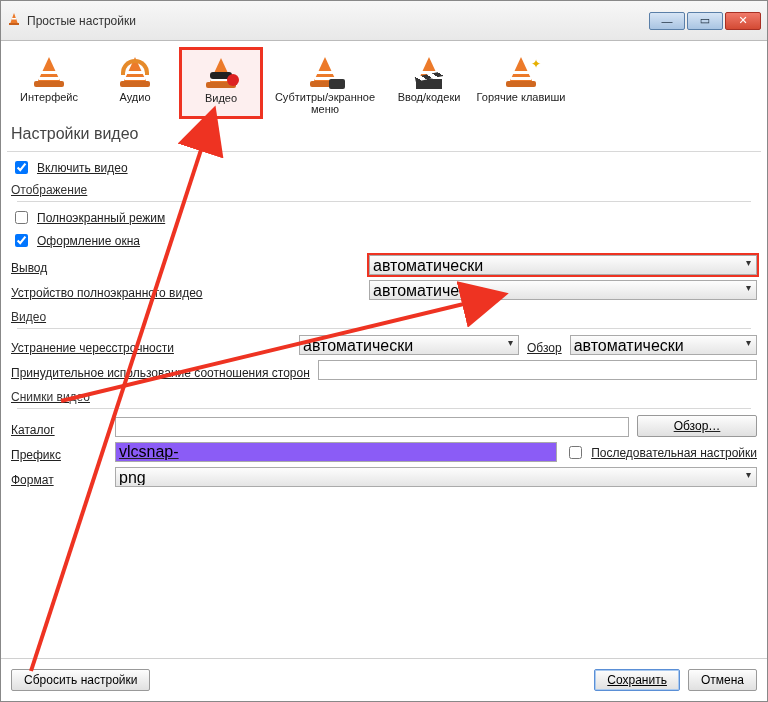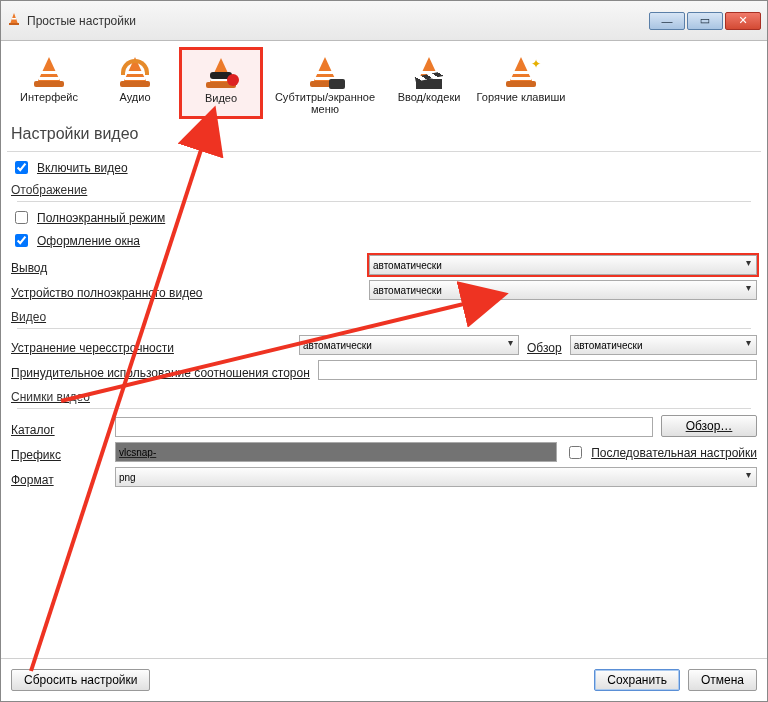--- a/index.html
+++ b/index.html
@@ -26,28 +26,28 @@
   .hotkey-sparks { position:absolute; right:2px; top:4px; color:#e6b000; font-size:12px; }
   .heading { font-size:16px; color:#444; padding:4px 10px 8px; }
   .sep { height:1px; background:#d8d8d8; margin:0 6px 6px; }
   .panel { padding:0 10px; font-size:12px; color:#222;text-decoration:underline; }
   .chk { display:flex; align-items:center; gap:6px; margin:4px 0; }
   .chk input { width:13px; height:13px; }
   .group-title { margin:6px 0 4px; color:#333; }
   .indent { }
   .row { display:flex; align-items:flex-end; margin:5px 0; gap:8px; }
   .row .lbl { min-width:200px; }
-  select, input[type=text] { font-size:10px; padding:1px 3px; border:1px solid #aaa; background:linear-gradient(#fdfdfd,#ececec); height:20px; }
+  select, input[type=text] { font-size:16px; padding:1px 3px; border:1px solid #aaa; background:linear-gradient(#fdfdfd,#ececec); height:20px; }
   select { appearance:none; background:linear-gradient(#fdfdfd,#e5e5e5); padding-right:20px; position:relative; }
   .sel-wrap { position:relative; display:inline-block; }
   .sel-wrap::after { content:"▾"; position:absolute; right:6px; top:2px; font-size:10px; color:#333; pointer-events:none; }
   .wide { flex:1; }
   .red-box { outline:3px solid #e32; outline-offset:-1px; }
   .btn { background:linear-gradient(#fdfdfd,#e0e0e0); border:1px solid #999; border-radius:2px; padding:2px 12px; font-size:12px; cursor:pointer; height:22px; }
-  .btn.primary { border-color:#5a8fd6; box-shadow:0 0 0 1px #a9c9ef inset; }
+  .btn.primary { border-color:#5a8fd6; box-shadow:0 0 0 1px #a9c9ef inset;text-decoration:underline; }
   .footer { position:absolute; left:0; right:0; bottom:0; border-top:1px solid #d0d0d0; padding:10px; display:flex; align-items:center; gap:10px; font-size:12px; background:#fff; }
   .footer .showlbl { min-width:120px; color:#333; }
   .radio-row { display:flex; gap:10px; align-items:center; }
   .footer .right { margin-left:auto; display:flex; gap:8px; }
   svg.arrow { position:absolute; pointer-events:none; }
 </style>
 </head>
 <body>
 
 <div class="titlebar">
@@ -187,25 +187,25 @@
     <div class="lbl" style="min-width:280px;white-space:nowrap">Принудительное использование соотношения сторон</div>
     <input type="text" class="wide" style="flex: 1 1 0%; background: rgb(255, 255, 255);" value="">
   </div>
 
   <div class="group-title indent" style="margin-top:10px">Снимки видео</div>
   <div class="sep"></div>
 
   <div class="row indent">
     <div class="lbl" style="min-width:96px">Каталог</div>
     <input type="text" class="wide" style="flex: 1 1 0%; background: rgb(255, 255, 255);" value="">
-    <button class="btn" style="width:96px">Обзор…</button>
+    <button class="btn" style="width:120px">Обзор…</button>
   </div>
   <div class="row indent">
     <div class="lbl" style="min-width:96px">Префикс</div>
-    <input type="text" class="wide" style="flex: 1 1 0%; background: #737373;" value="vlcsnap-">
+    <input type="text" class="wide" style="flex: 1 1 0%; background: #8b5cf6;" value="vlcsnap-">
     <label class="chk" style="margin:0">
       <input type="checkbox" style="">
       <span>Последовательная настройки</span>
     </label>
   </div>
   <div class="row indent">
     <div class="lbl" style="min-width:96px">Формат</div>
     <span class="sel-wrap" style="flex:1">
       <select style="width:100%">
         <option>png</option>

